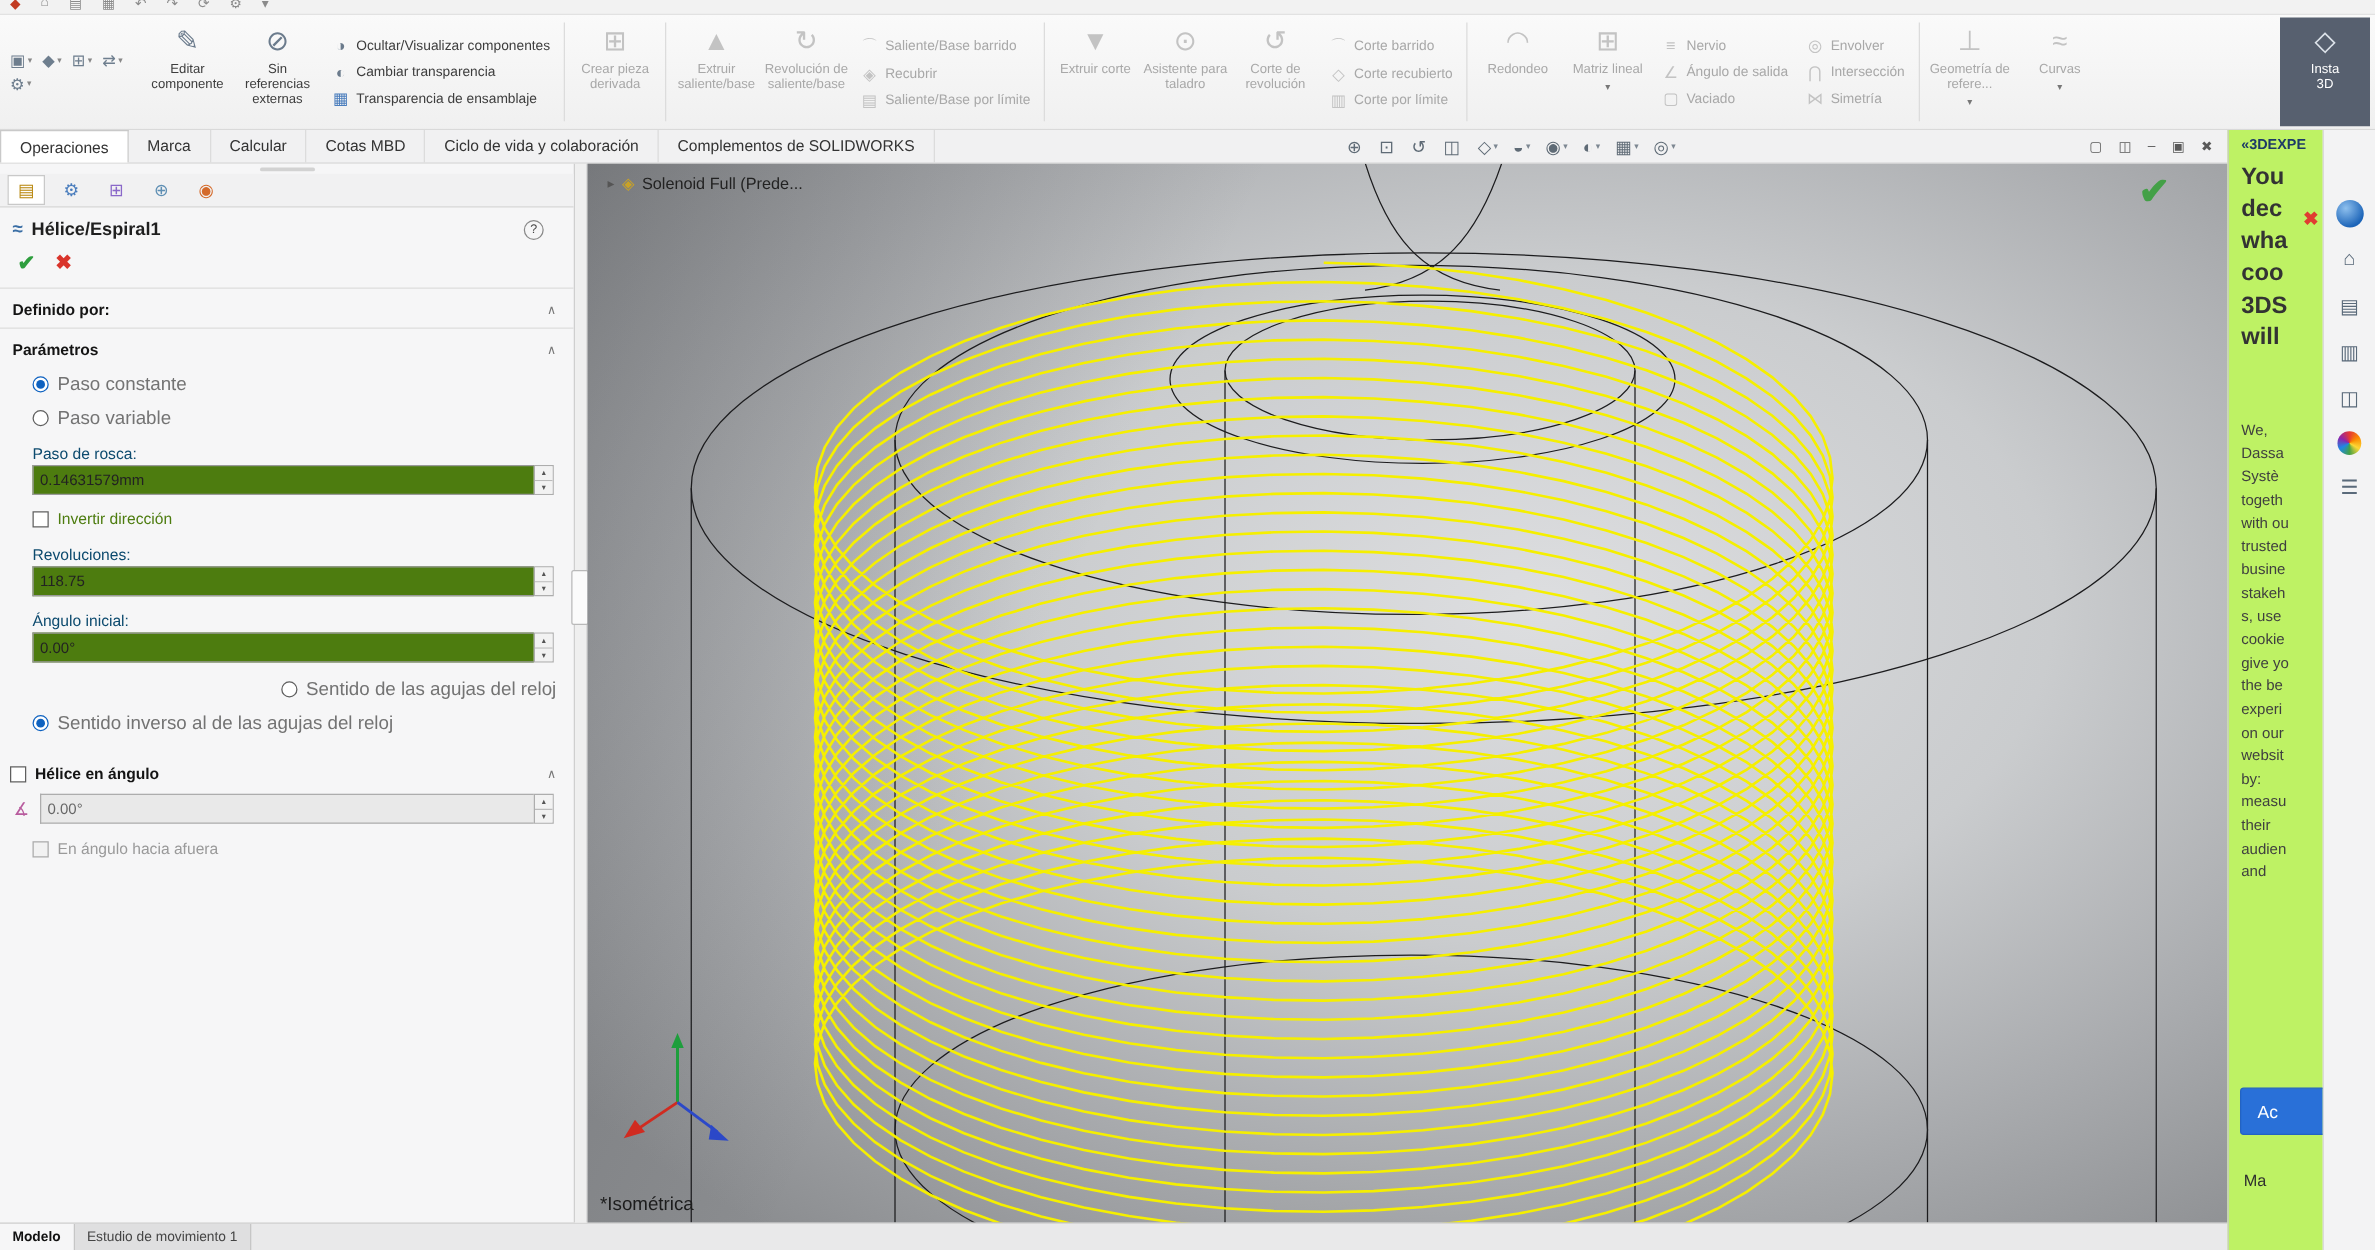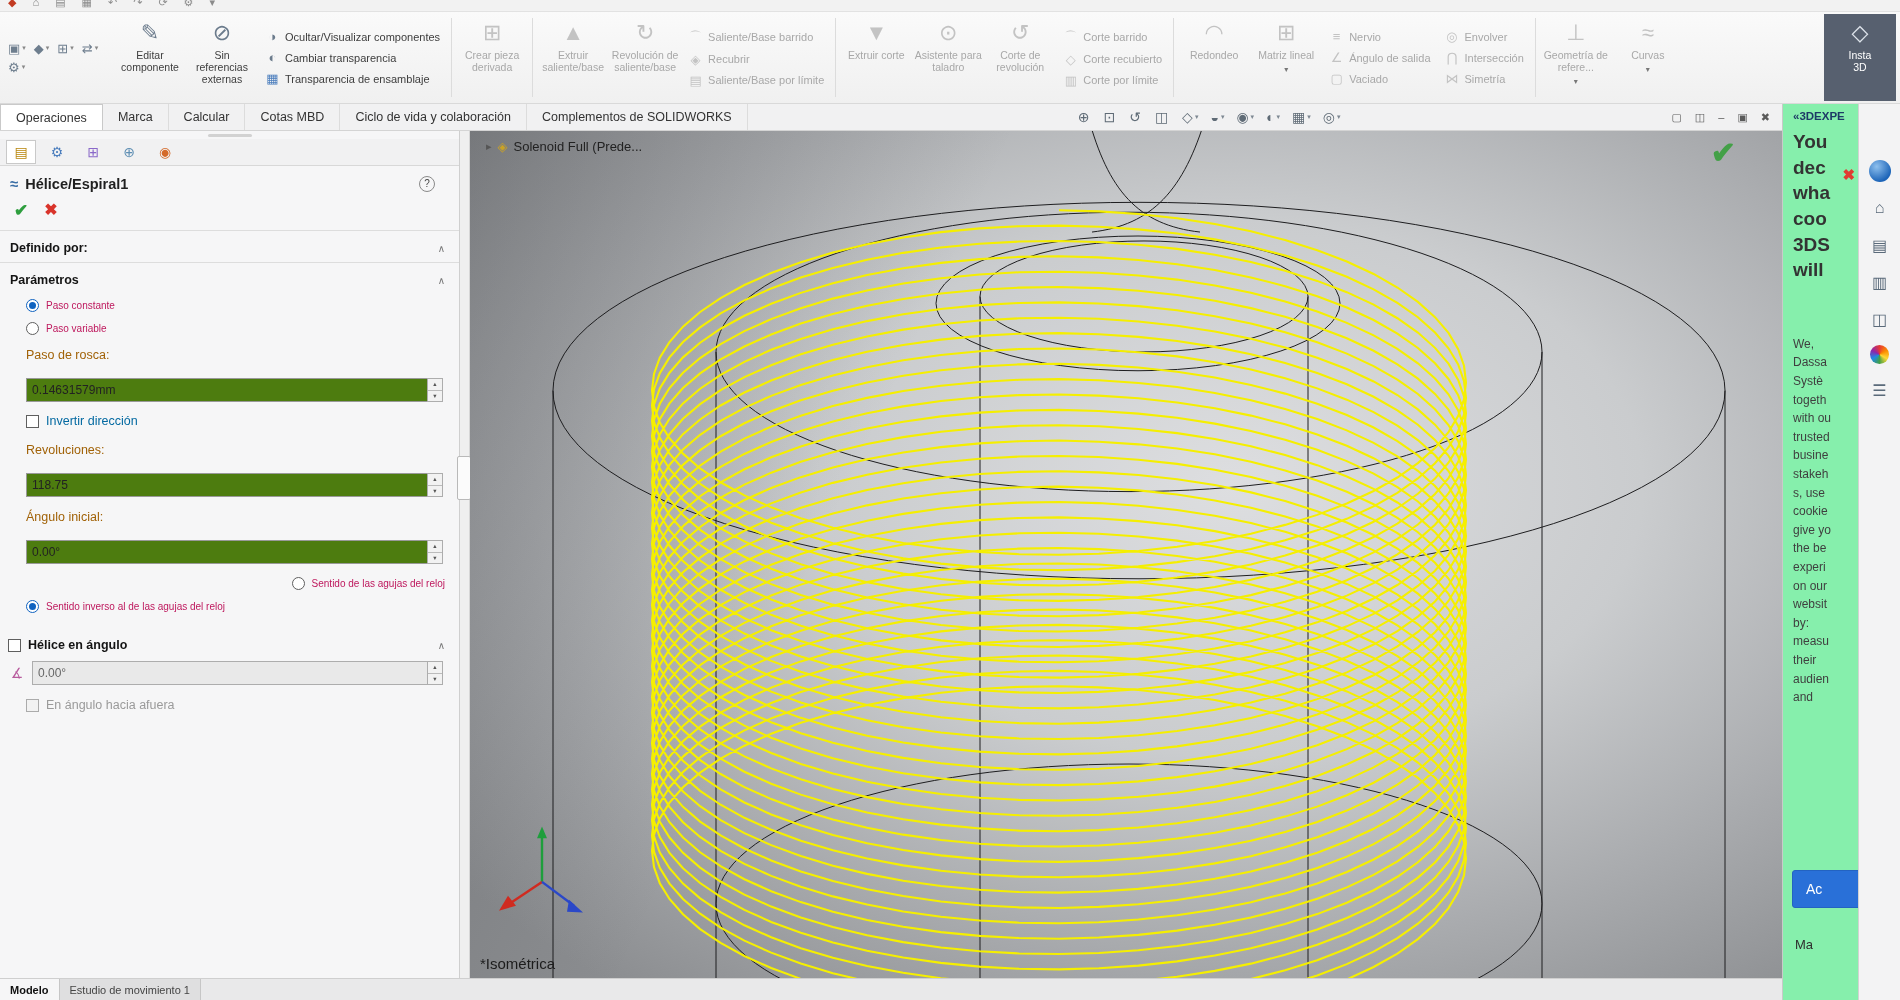--- a/index.html
+++ b/index.html
@@ -64,31 +64,31 @@
 .pm-confirm-row{display:flex;gap:16px;padding:2px 0 9px 14px;}
 .pm-ok{color:#2e9e3e;font-size:17px;font-weight:bold;}
 .pm-cancel{color:#d9342b;font-size:16px;font-weight:bold;}
 .pm-sep{height:1px;background:#ddd;}
 .pm-section-header{display:flex;align-items:center;padding:10px 14px 7px 10px;font-size:12.5px;font-weight:bold;color:#141414;}
 .pm-section-header .hdr-label{flex:1;}
 .pm-chevron{color:#777;font-size:10px;font-weight:normal;}
 .pm-dropdown{margin:2px 16px 13px 26px;height:24px;border:1px solid #999;background:#fff;display:flex;align-items:center;}
 .pm-dd-value{flex:1;font-size:12px;color:#222;padding-left:6px;white-space:nowrap;overflow:hidden;}
 .pm-dd-caret{width:17px;align-self:stretch;display:flex;align-items:center;justify-content:center;font-size:9px;color:#555;border-left:1px solid #ccc;background:#f4f4f4;}
-.pm-radio{display:flex;align-items:center;gap:7px;padding:5px 14px 5px 26px;font-size:10px;color:#be185d;}
+.pm-radio{display:flex;align-items:center;gap:7px;padding:5px 14px 5px 26px;font-size:15px;color:#737373;}
 .radio{width:13px;height:13px;border:1px solid #5f5f5f;border-radius:50%;background:#fff;position:relative;flex:none;}
 .radio.on{border-color:#0f62c0;}
 .radio.on::after{content:"";position:absolute;inset:2px;background:#0f62c0;border-radius:50%;}
-.pm-label{font-size:12.5px;color:#a16207;padding:8px 14px 15px 26px;}
+.pm-label{font-size:12.5px;color:#0c4a6e;padding:8px 14px 1px 26px;}
 .pm-field{display:flex;margin:1px 16px 5px 26px;height:24px;}
 .pm-field input{flex:1;border:1px solid #999;border-right:none;background:#4d7c0f;font-size:12px;color:#222;padding:0 5px;min-width:0;font-family:inherit;}
 .spin{width:16px;display:flex;flex-direction:column;border:1px solid #adadad;flex:none;}
 .spin span{flex:1;display:flex;align-items:center;justify-content:center;font-size:6.5px;color:#555;background:#f2f2f2;}
 .spin span:first-child{border-bottom:1px solid #bbb;}
-.pm-check{display:flex;align-items:center;gap:7px;padding:7px 14px 7px 26px;font-size:12.5px;color:#0369a1;}
+.pm-check{display:flex;align-items:center;gap:7px;padding:7px 14px 7px 26px;font-size:12.5px;color:#4d7c0f;}
 .checkbox{width:13px;height:13px;border:1px solid #5f5f5f;background:#fff;flex:none;}
 .gap-top{margin-top:8px;justify-content:flex-end;}
 .pm-group-header{display:flex;align-items:center;gap:7px;padding:12px 14px 8px 8px;font-size:12.5px;font-weight:bold;color:#141414;margin-top:8px;}
 .pm-group-header .grow{flex:1;}
 .pm-taper-row{display:flex;align-items:center;gap:6px;margin:0 16px 5px 8px;height:26px;}
 .taper-icon{font-size:14px;color:#b85c9e;width:18px;text-align:center;}
 .taper-field{flex:1;display:flex;height:24px;}
 .taper-field input{flex:1;border:1px solid #adadad;border-right:none;background:#e9e9e9;color:#666;font-size:12px;padding:0 5px;min-width:0;font-family:inherit;}
 .pm-check.disabled{color:#9a9a9a;}
 .pm-check.disabled .checkbox{border-color:#ababab;background:#f2f2f2;}
@@ -103,21 +103,21 @@
  radial-gradient(ellipse 980px 640px at 58% 42%, #dddee0 0%, #caccce 42%, #a9abae 72%, #8b8d90 100%);}
 .viewport svg{position:absolute;left:0;top:0;width:100%;height:100%;}
 .vp-tree{position:absolute;top:8px;left:16px;display:flex;align-items:center;gap:6px;font-size:13px;color:#222;}
 .vp-expand{color:#555;font-size:11px;}
 .vp-part-icon{color:#c9a227;font-size:13px;}
 .vp-confirm{position:absolute;top:4px;right:46px;font-size:30px;font-weight:bold;color:#43a047;}
 .vp-view-label{position:absolute;left:10px;bottom:6px;font-size:15px;color:#1c1c1c;}
 
 
 .taskpane{width:118px;display:flex;background:#fff;}
-.tp-content{width:76px;position:relative;border-left:1px solid #c9c9c9;padding:5px 0 0 10px;overflow:hidden;background:#86efac;}
+.tp-content{width:76px;position:relative;border-left:1px solid #c9c9c9;padding:5px 0 0 10px;overflow:hidden;background:#bef264;}
 .tp-brand{font-size:11.5px;font-weight:bold;color:#1d3a66;white-space:nowrap;line-height:14px;}
 .tp-heading{margin-top:6px;}
 .tp-hline{font-size:19px;font-weight:bold;color:#333;line-height:1.35;white-space:nowrap;}
 .tp-body{margin-top:52px;}
 .tp-bline{font-size:12px;color:#3f3f3f;line-height:1.55;white-space:nowrap;}
 .tp-close{position:absolute;top:62px;right:3px;color:#e03c31;font-size:15px;font-weight:bold;}
 .tp-accept{position:absolute;left:9px;bottom:92px;width:84px;height:38px;background:#2970d8;border:1px solid #2363c2;border-radius:3px;color:#fff;font-size:14px;text-align:left;padding-left:13px;font-family:inherit;}
 .tp-manage{position:absolute;left:12px;bottom:48px;font-size:13px;color:#2f2f2f;white-space:nowrap;}
 .tp-strip{width:42px;background:#f3f3f4;border-left:1px solid #d2d2d2;display:flex;flex-direction:column;align-items:center;padding-top:56px;gap:15px;}
 .tp-icon{width:22px;height:22px;display:flex;align-items:center;justify-content:center;font-size:16px;color:#5a6a7a;}

